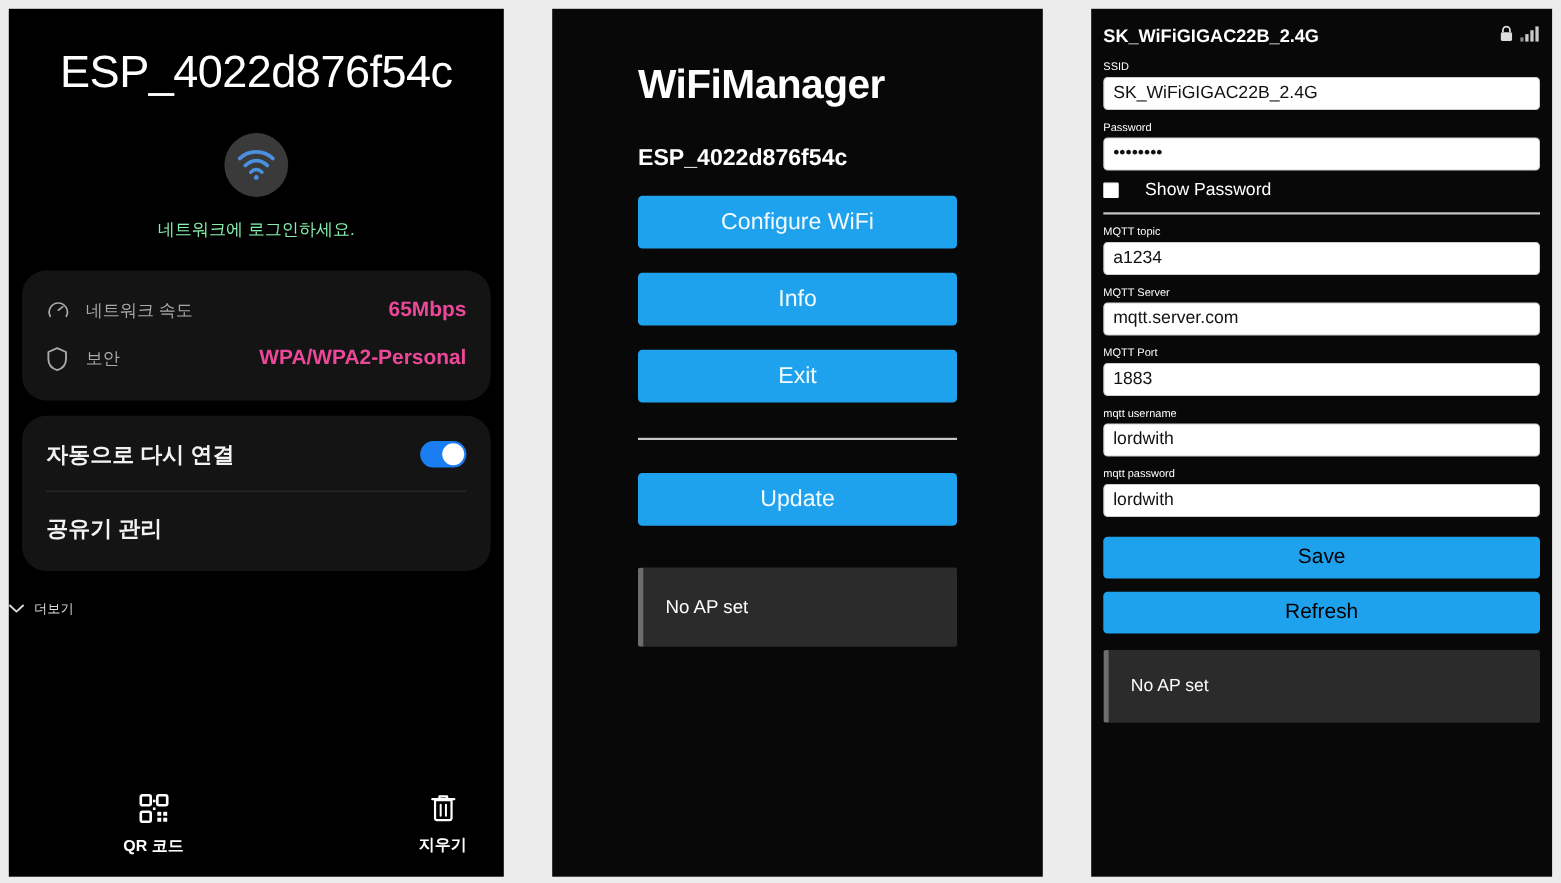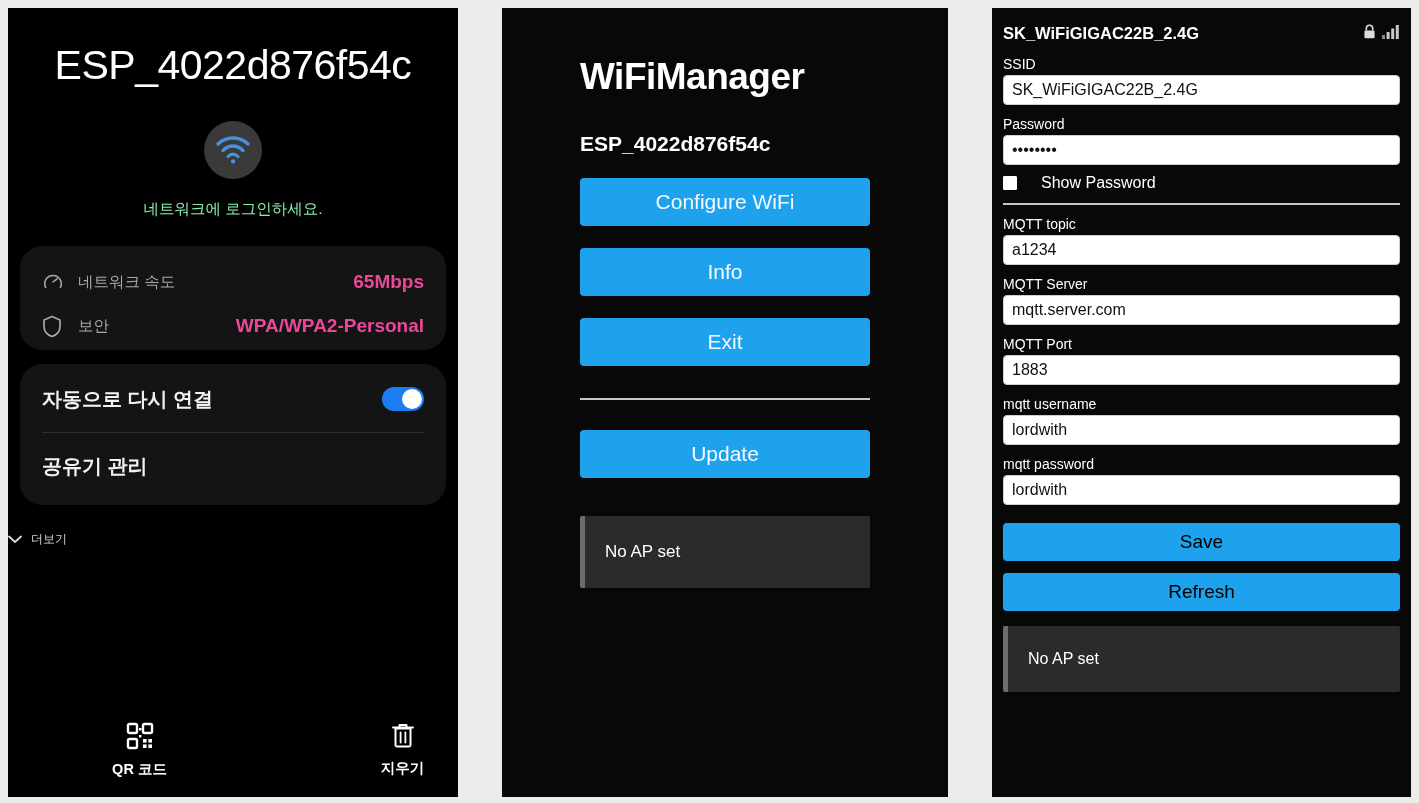--- a/index.html
+++ b/index.html
@@ -44,21 +44,21 @@
     text-align: center;
     color: #86efac;
     font-size: 15.5px;
     margin-top: 20px;
   }
 
   .p1-card {
     margin: 26px 12px 0 12px;
     background: #141414;
     border-radius: 22px;
-    padding: 14px 22px 2px 22px;
+    padding: 14px 22px 16px 22px;
   }
   .p1-row {
     display: flex;
     align-items: center;
     height: 44px;
   }
   .p1-row .ico {
     width: 28px; height: 24px;
     display: flex; align-items: center; justify-content: flex-start;
     flex: 0 0 28px;
@@ -213,21 +213,21 @@
     font-weight: bold;
   }
   .p3-head .icons {
     margin-left: auto;
     display: flex;
     align-items: flex-end;
     gap: 6px;
   }
   .p3-label {
     color: #ffffff;
-    font-size: 14px;
+    font-size: 10px;
     margin: 11px 0 3px 0;
     display: block;
   }
   .p3-input {
     display: block;
     width: 100%;
     height: 30px;
     background: #ffffff;
     color: #111111;
     border: 1px solid #cfcfcf;

